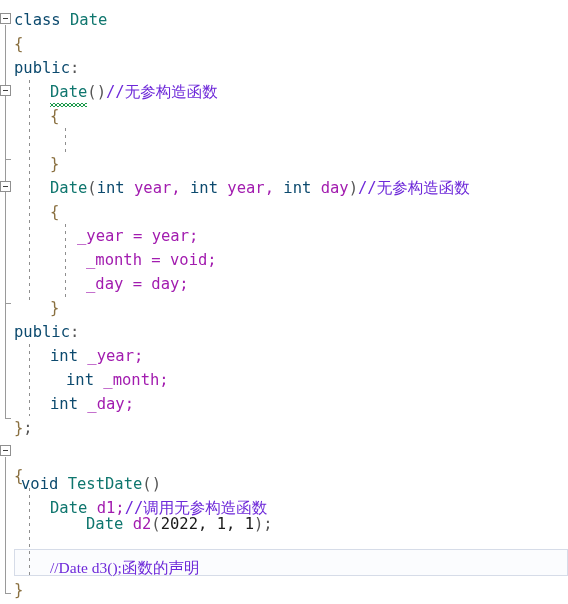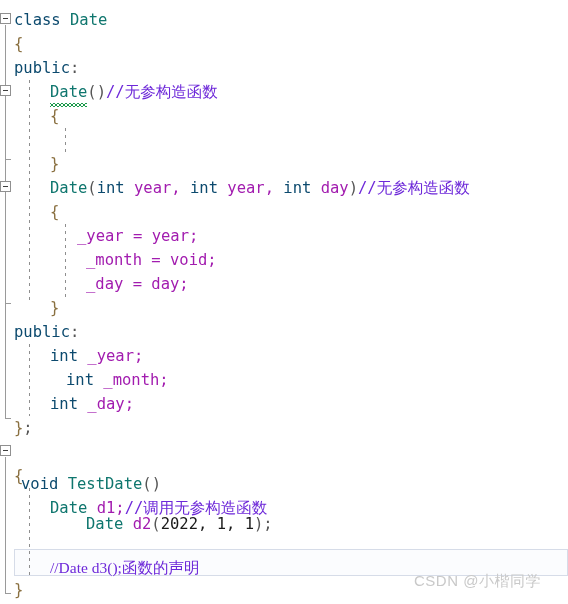--- a/index.html
+++ b/index.html
@@ -178,15 +178,14 @@
         <div class="code-line" style="top: 464px; left: 14px;"><span class="tok-br">{</span></div>
         <div class="code-line" style="top: 488px; left: 50px; margin-top: 8px;"><span class="tok-type">Date</span><span class="tok-id"> d1;</span><span class="tok-cmt">//调用无参构造函数</span></div>
         <div class="code-line" style="top: 512px; left: 50px; margin-left: 36px;"><span class="tok-type">Date</span><span class="tok-id"> d2</span><span class="tok-pun">(</span><span class="tok-num">2022, 1, 1</span><span class="tok-pun">);</span></div>
         <div class="code-line" style="top: 536px; left: 50px;"></div>
         <div class="code-line" style="top: 556px; left: 50px; font-family: Liberation Serif, serif;"><span class="tok-cmt">//Date d3();函数的声明</span></div>
         <div class="code-line" style="top: 578px; left: 14px;"><span class="tok-br">}</span></div>
       </div>
 
   </div>
 
-  <div id="watermark" style="left: 414px; top: 572px;">CSDN @小楷同学</div>
 
 </div>
 
 </body></html>

